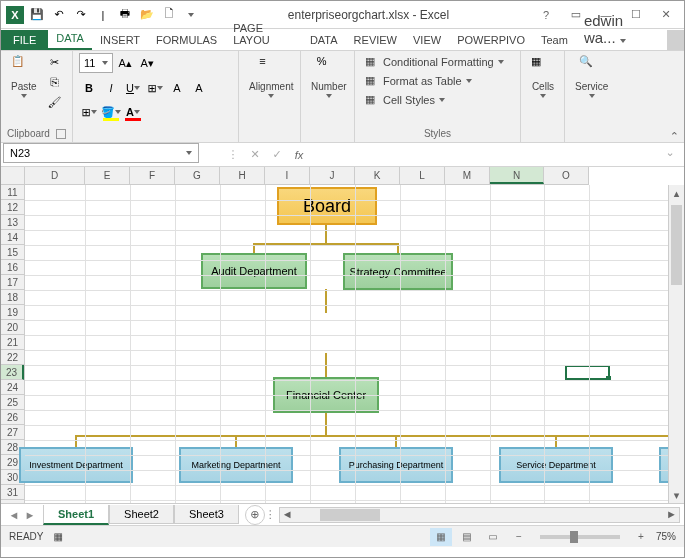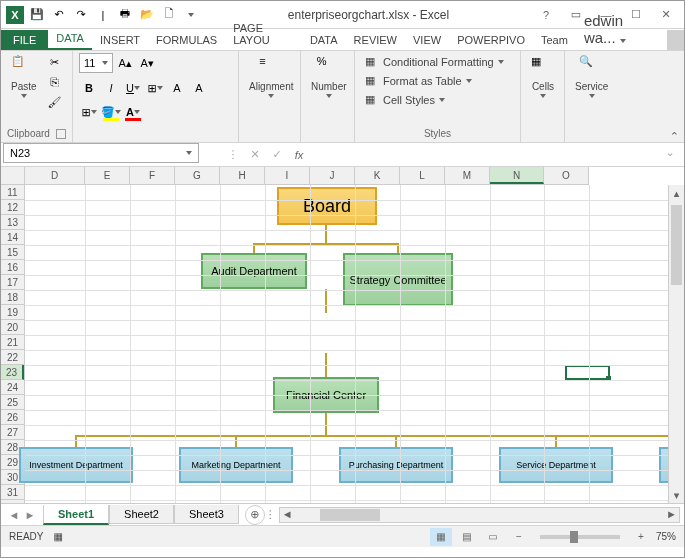--- a/index.html
+++ b/index.html
@@ -334,21 +334,21 @@
     <div class="connector" style="left:300px;top:168px;width:2px;height:24px"></div>
     <div class="connector" style="left:300px;top:228px;width:2px;height:22px"></div>
     <div class="connector" style="left:50px;top:250px;width:620px;height:2px"></div>
     <div class="connector" style="left:50px;top:250px;width:2px;height:12px"></div>
     <div class="connector" style="left:210px;top:250px;width:2px;height:12px"></div>
     <div class="connector" style="left:370px;top:250px;width:2px;height:12px"></div>
     <div class="connector" style="left:530px;top:250px;width:2px;height:12px"></div>
 
     <div class="shape shape-board" style="left:252px;top:2px;width:100px;height:38px">Board</div>
     <div class="shape shape-green" style="left:176px;top:68px;width:106px;height:36px">Audit Department</div>
-    <div class="shape shape-green" style="left:318px;top:68px;width:110px;height:53px">Strategy Committee</div>
+    <div class="shape shape-green" style="left:318px;top:68px;width:110px;height:37px">Strategy Committee</div>
     <div class="shape shape-green" style="left:248px;top:192px;width:106px;height:36px">Financial Center</div>
     <div class="shape shape-blue" style="left:-6px;top:262px;width:114px;height:36px">Investment Department</div>
     <div class="shape shape-blue" style="left:154px;top:262px;width:114px;height:36px">Marketing Department</div>
     <div class="shape shape-blue" style="left:314px;top:262px;width:114px;height:36px">Purchasing Department</div>
     <div class="shape shape-blue" style="left:474px;top:262px;width:114px;height:36px">Service Department</div>
     <div class="shape shape-blue" style="left:634px;top:262px;width:30px;height:36px">Hu</div>
 
     <div class="active-cell" style="left:540px;top:180px;width:45px;height:15px"></div>
   <div class="grid-lines-v" style="left: 60px;"></div>
       <div class="grid-lines-v" style="left: 105px;"></div>

